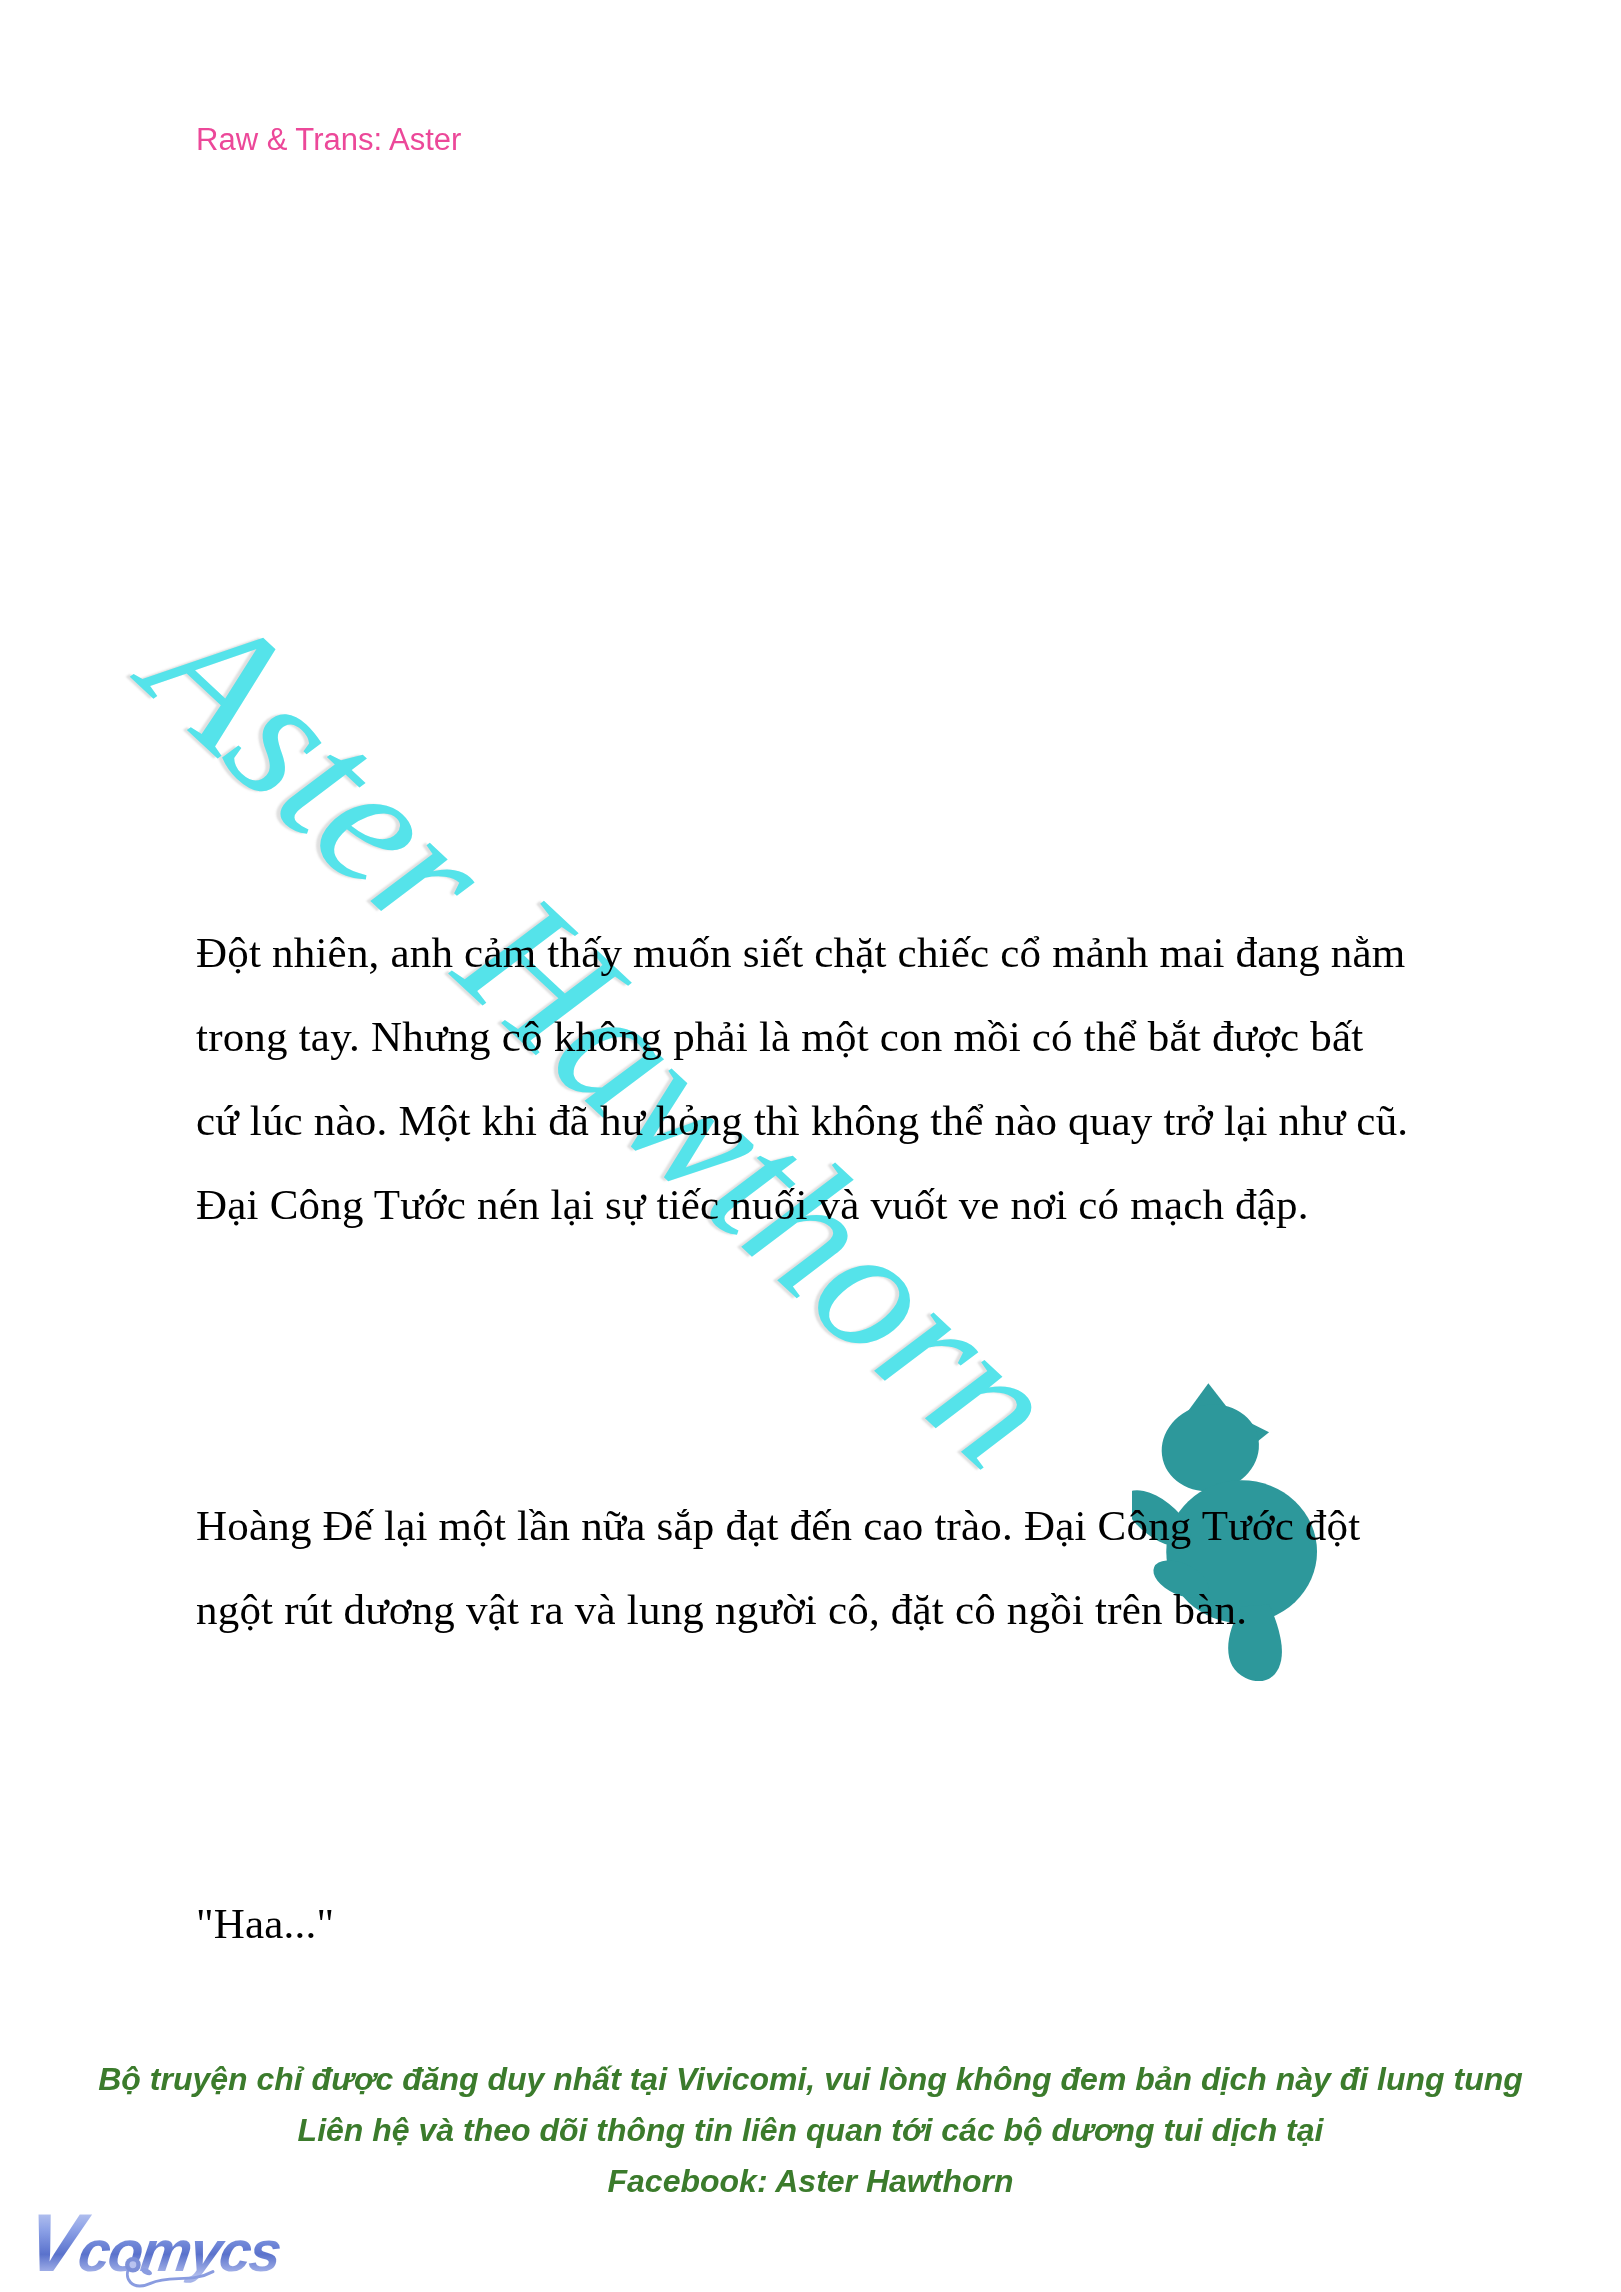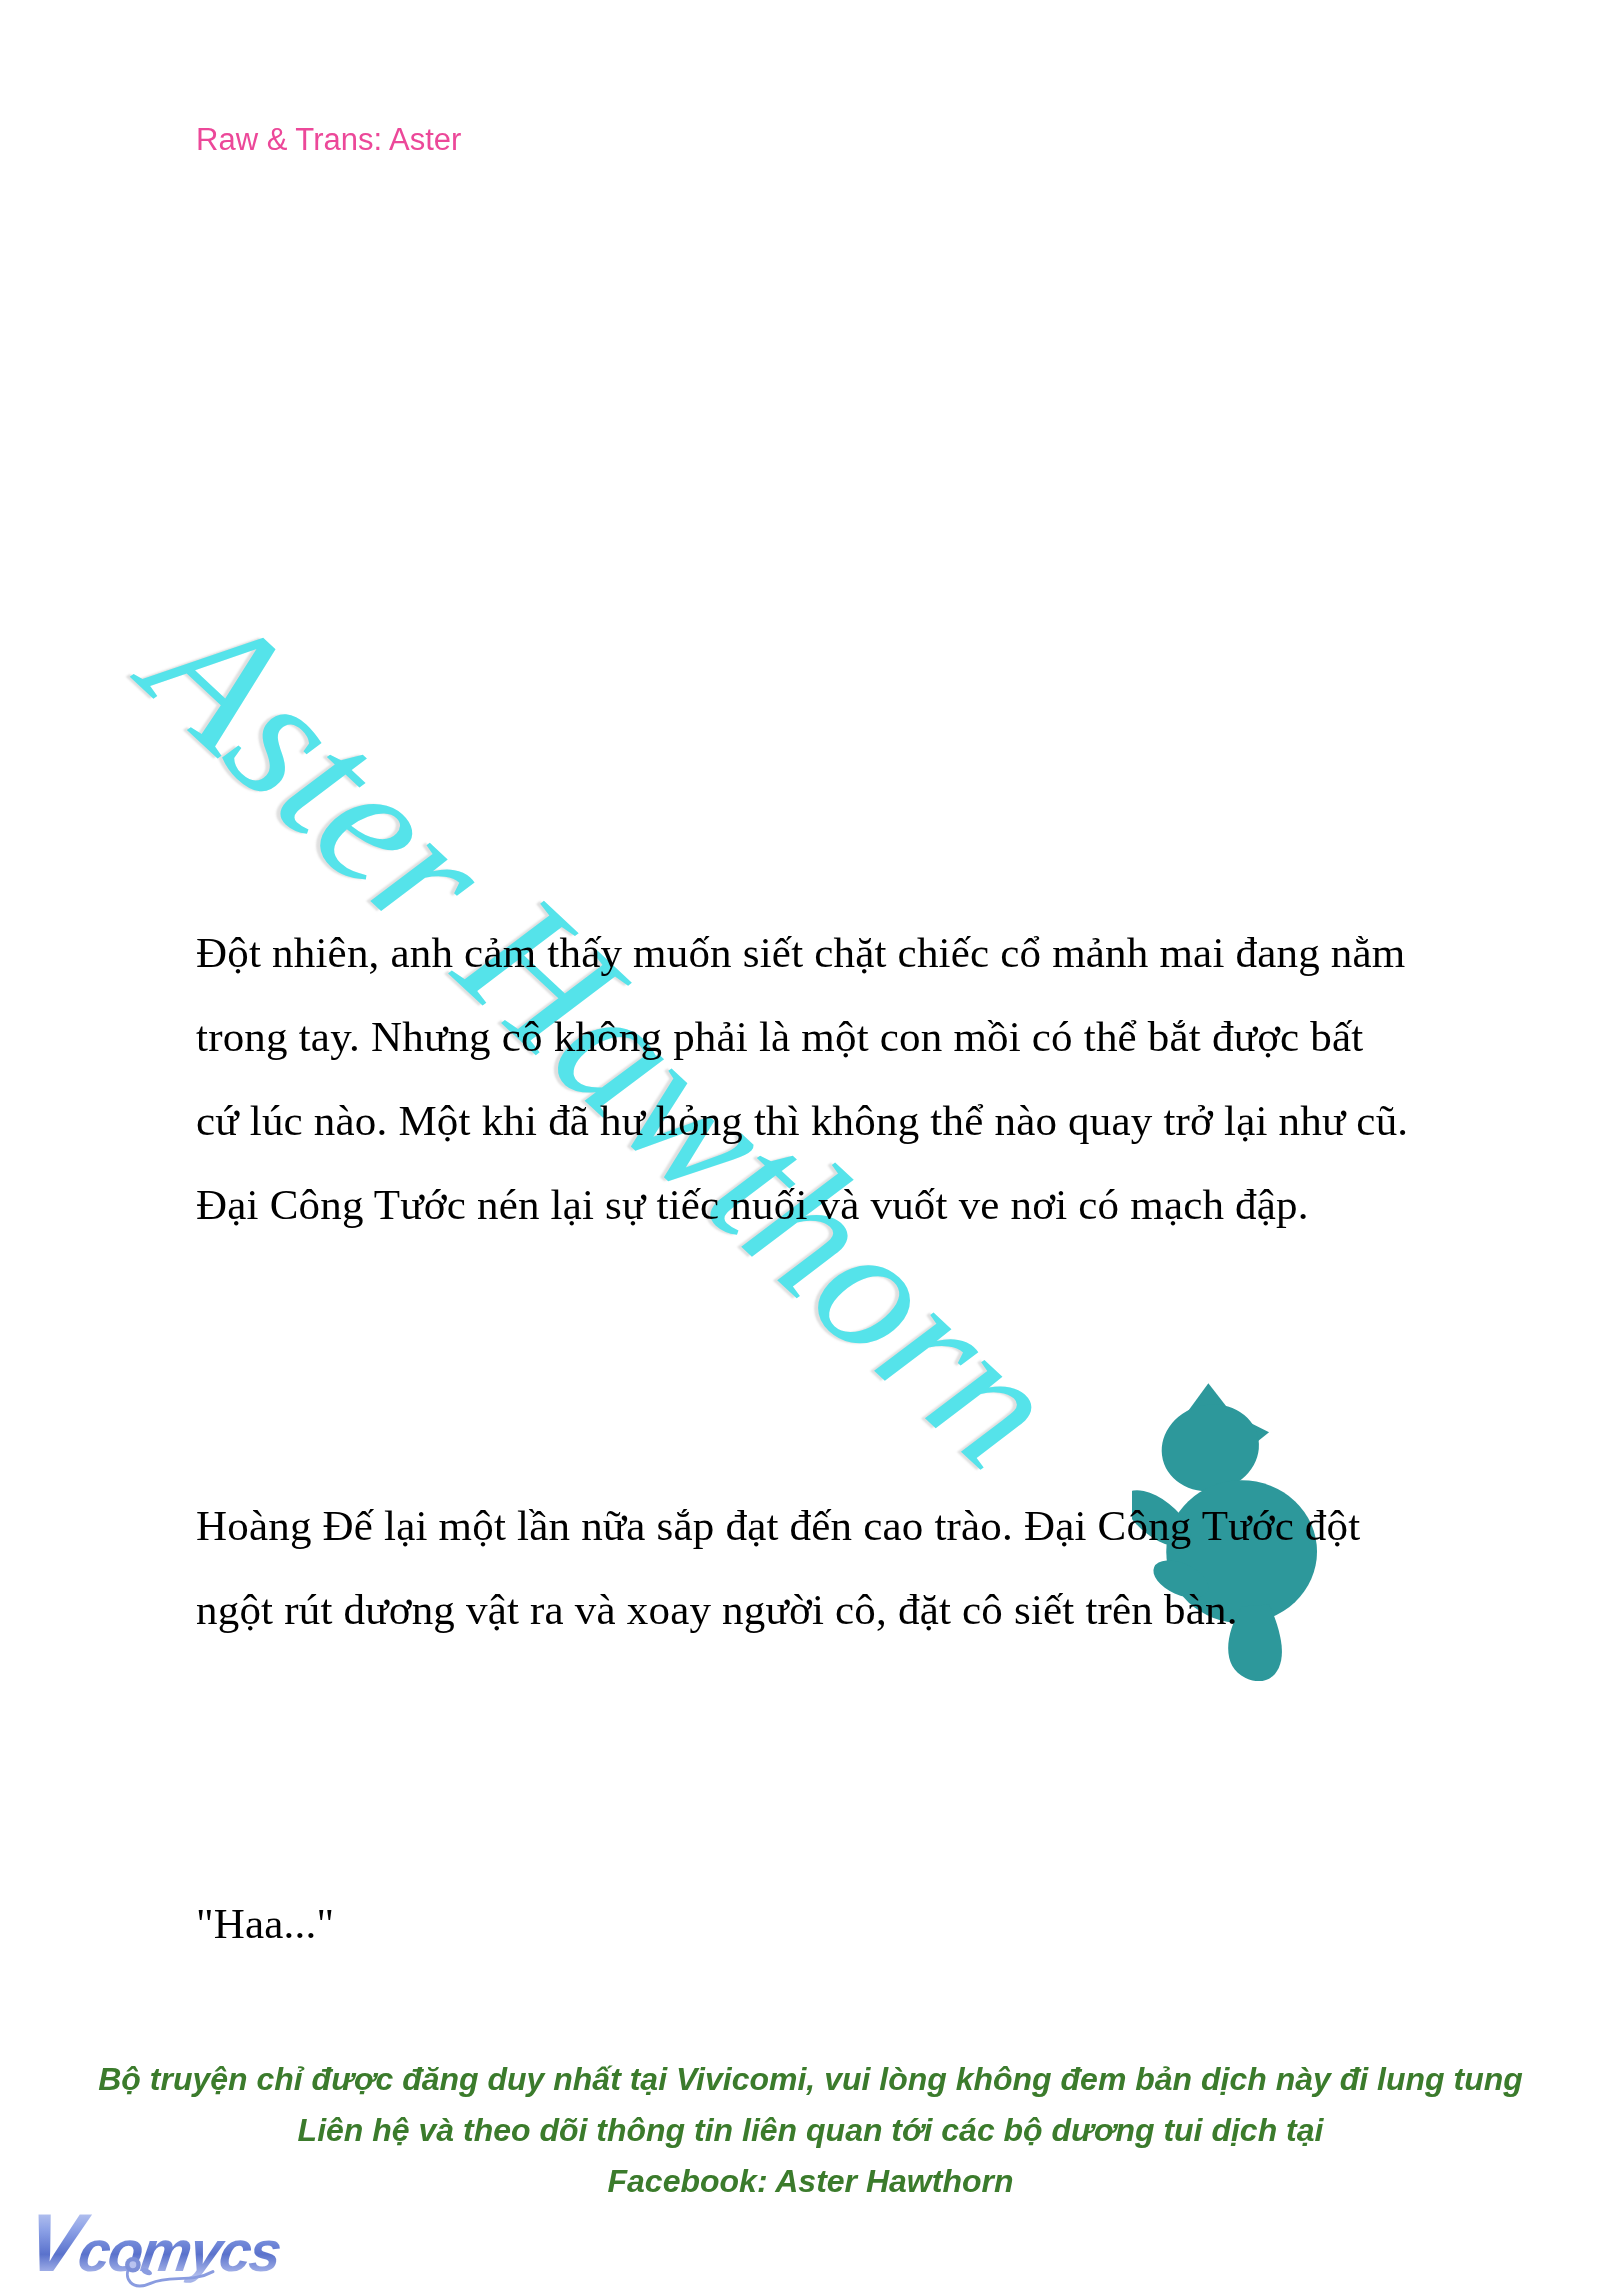--- a/index.html
+++ b/index.html
@@ -133,21 +133,21 @@
     </g>
   </svg>
 
   <div class="textlayer">
 
     <div class="header-credit">Raw &amp; Trans: Aster</div>
 
 
     <p class="bodypara p2">Đột nhiên, anh cảm thấy muốn siết chặt chiếc cổ mảnh mai đang nằm trong tay. Nhưng cô không phải là một con mồi có thể bắt được bất cứ lúc nào. Một khi đã hư hỏng thì không thể nào quay trở lại như cũ. Đại Công Tước nén lại sự tiếc nuối và vuốt ve nơi có mạch đập.</p>
 
-    <p class="bodypara p3">Hoàng Đế lại một lần nữa sắp đạt đến cao trào. Đại Công Tước đột ngột rút dương vật ra và xoay người cô, đặt cô siết trên bàn.</p>
+    <p class="bodypara p3">Hoàng Đế lại một lần nữa sắp đạt đến cao trào. Đại Công Tước đột ngột rút dương vật ra và lung người cô, đặt cô ngồi trên bàn.</p>
 
     <p class="bodypara p4">"Haa..."</p>
 
     <div class="footer">
       <div>Bộ truyện chỉ được đăng duy nhất tại Vivicomi, vui lòng không đem bản dịch này đi lung tung</div>
       <div>Liên hệ và theo dõi thông tin liên quan tới các bộ dương tui dịch tại</div>
       <div>Facebook: Aster Hawthorn</div>
     </div>
 
     <div class="logo">

